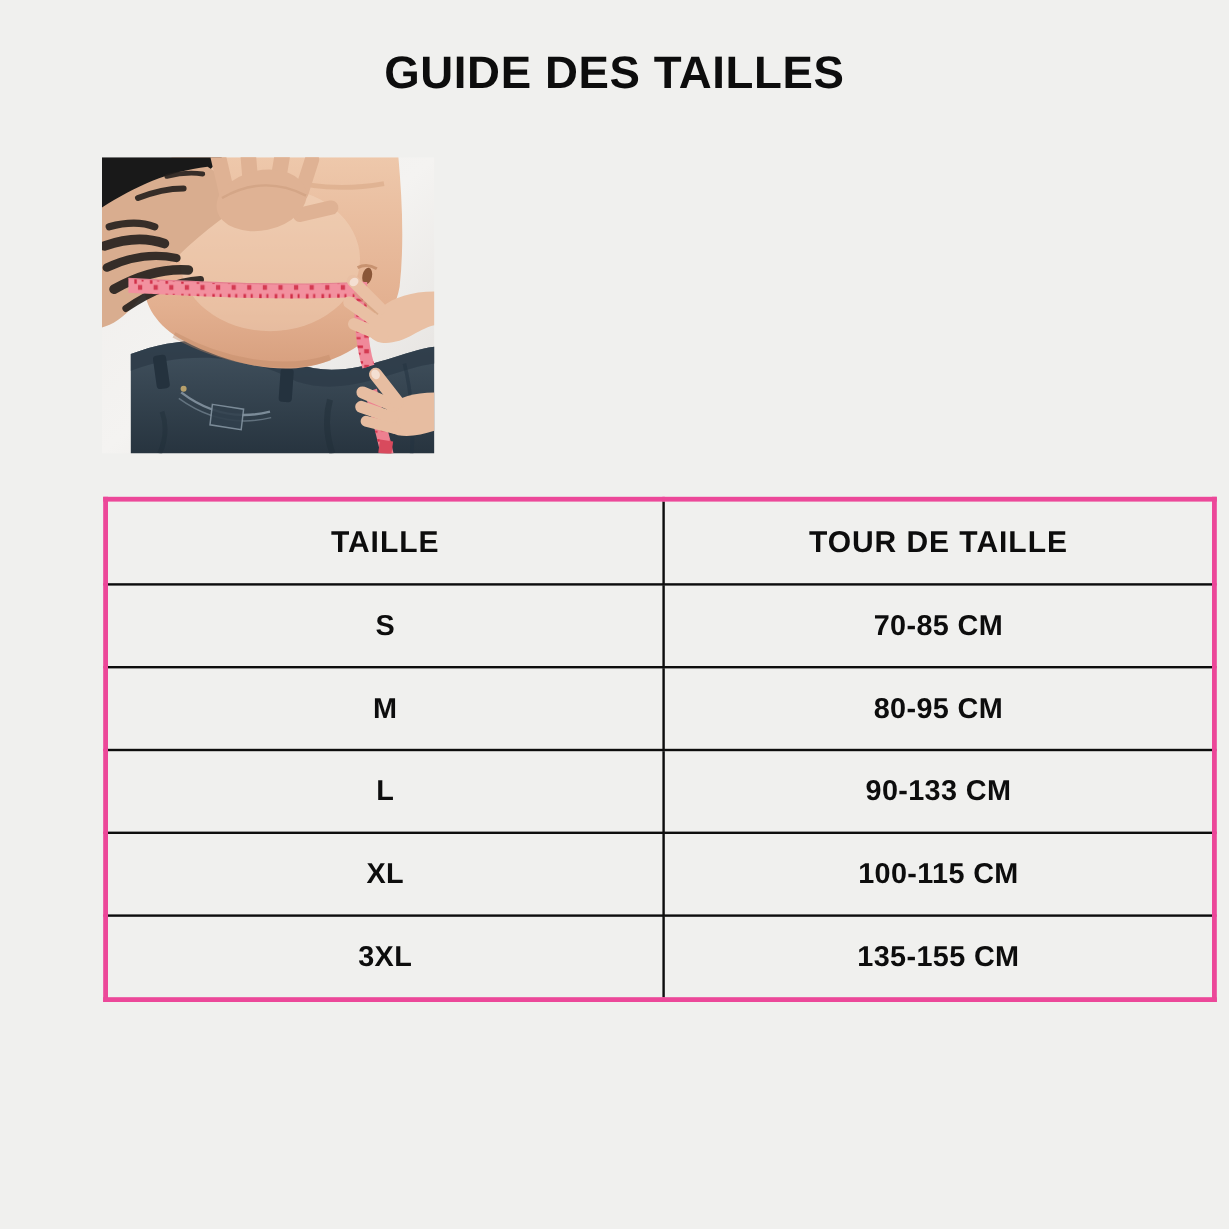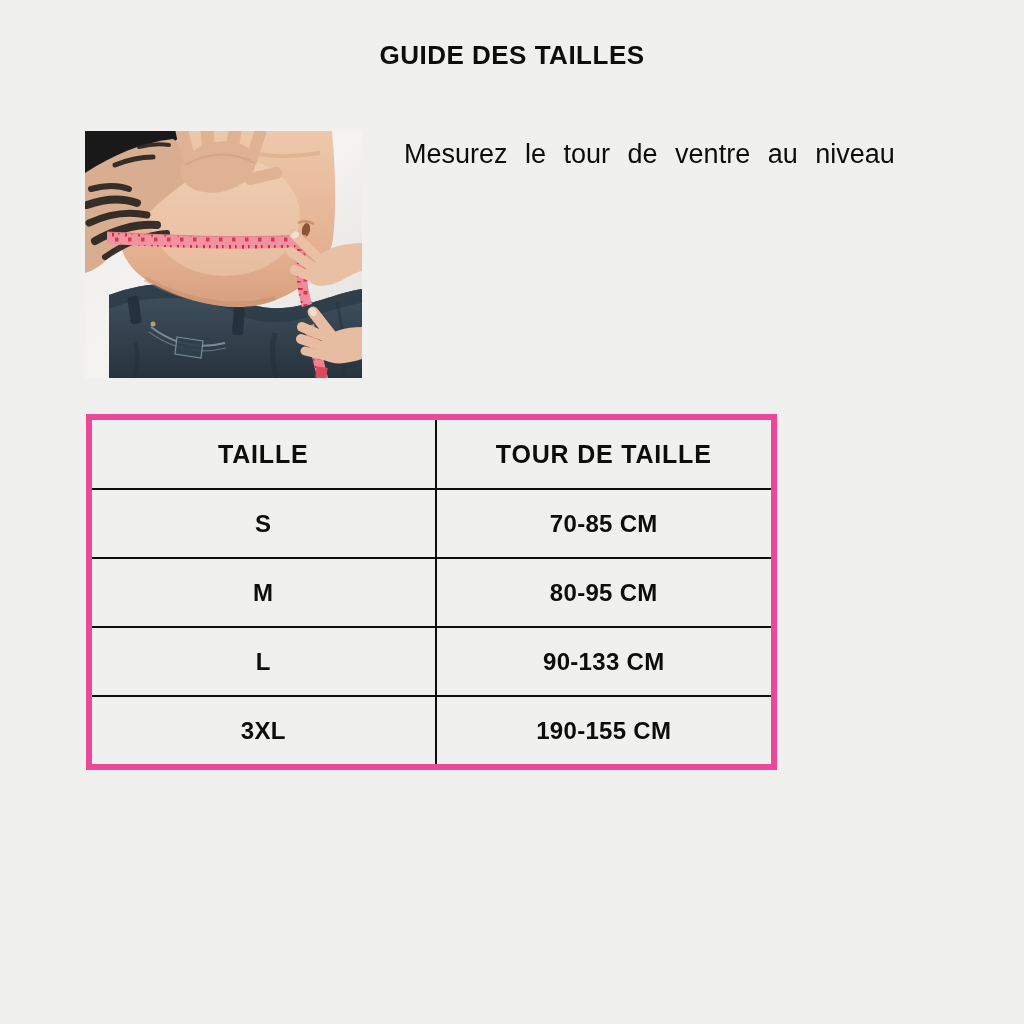--- a/index.html
+++ b/index.html
@@ -7,37 +7,37 @@
     width:1024px;height:1024px;
     background:#f0f0ee;
     font-family:"Liberation Sans", sans-serif;
     color:#0d0d0d;
     position:relative;
     overflow:hidden;
   }
   .title{
     position:absolute;top:40px;left:0;width:1024px;
     text-align:center;
-    font-size:26px;font-weight:bold;letter-spacing:0.5px;
+    font-size:38px;font-weight:bold;letter-spacing:0.5px;
   }
   .photo{
     position:absolute;left:85px;top:131px;width:277px;height:247px;
   }
   .photo svg{display:block;}
   .instructions{
     position:absolute;left:404px;top:134px;width:496px;
     font-size:27px;line-height:40px;
   }
   .p1{margin:0 0 45px 0;}
   .p2l1{word-spacing:10px;white-space:nowrap;}
   .p2l2{word-spacing:2px;}
   table.size-table{
-    position:absolute;left:86px;top:414px;width:691px;
+    position:absolute;left:86px;top:414px;width:928px;
     border-collapse:collapse;table-layout:fixed;
-    border:6px solid #ec4899;
+    border:4px solid #ec4899;
   }
   .size-table th,.size-table td{
     border:2.5px solid #0d0d0d;
     text-align:center;vertical-align:middle;
     font-weight:bold;
     padding:0;
   }
   .size-table th{height:68px;font-size:25px;letter-spacing:0.8px;}
   .size-table td{height:67px;font-size:24px;letter-spacing:0.3px;}
 </style>
@@ -143,21 +143,20 @@
       <line x1="243" y1="207" x2="217" y2="196" stroke-width="10"></line>
       <line x1="242" y1="217" x2="216" y2="208" stroke-width="10"></line>
       <line x1="244" y1="226" x2="220" y2="220" stroke-width="9"></line>
       <line x1="246" y1="204" x2="228" y2="181" stroke-width="11"></line>
     </g>
     <ellipse cx="228" cy="181" rx="4.2" ry="3.4" fill="#f4dfd2" transform="rotate(60 228 181)"></ellipse>
   </svg>
 </div>
 
 <div class="instructions">
-  <div class="p2l1">Mesurez le tour de ventre au niveau</div>
 </div>
 
 <table class="size-table">
   <thead>
     <tr>
       <th style="width:50%">TAILLE</th>
       <th>TOUR DE TAILLE</th>
     </tr>
   </thead>
   <tbody>
@@ -167,17 +166,21 @@
     </tr>
     <tr>
       <td>M</td>
       <td>80-95 CM</td>
     </tr>
     <tr>
       <td>L</td>
       <td>90-133 CM</td>
     </tr>
     <tr>
+      <td>XL</td>
+      <td>100-115 CM</td>
+    </tr>
+    <tr>
       <td>3XL</td>
-      <td>190-155 CM</td>
+      <td>135-155 CM</td>
     </tr>
   </tbody>
 </table>
 
 </body></html>

